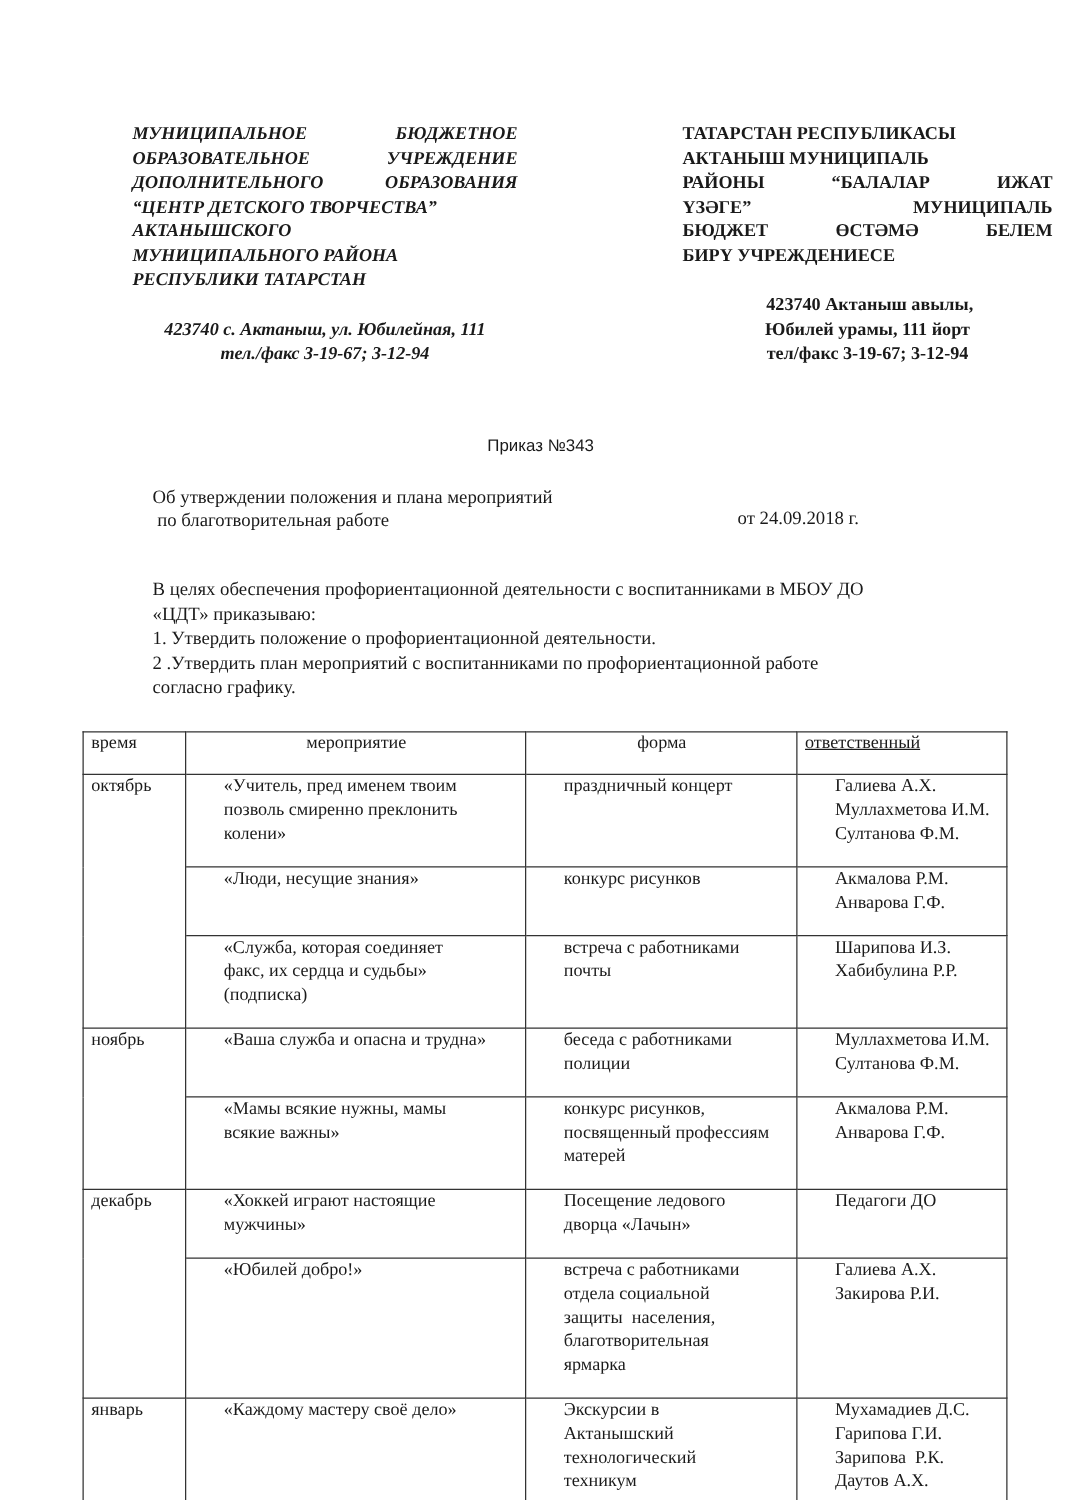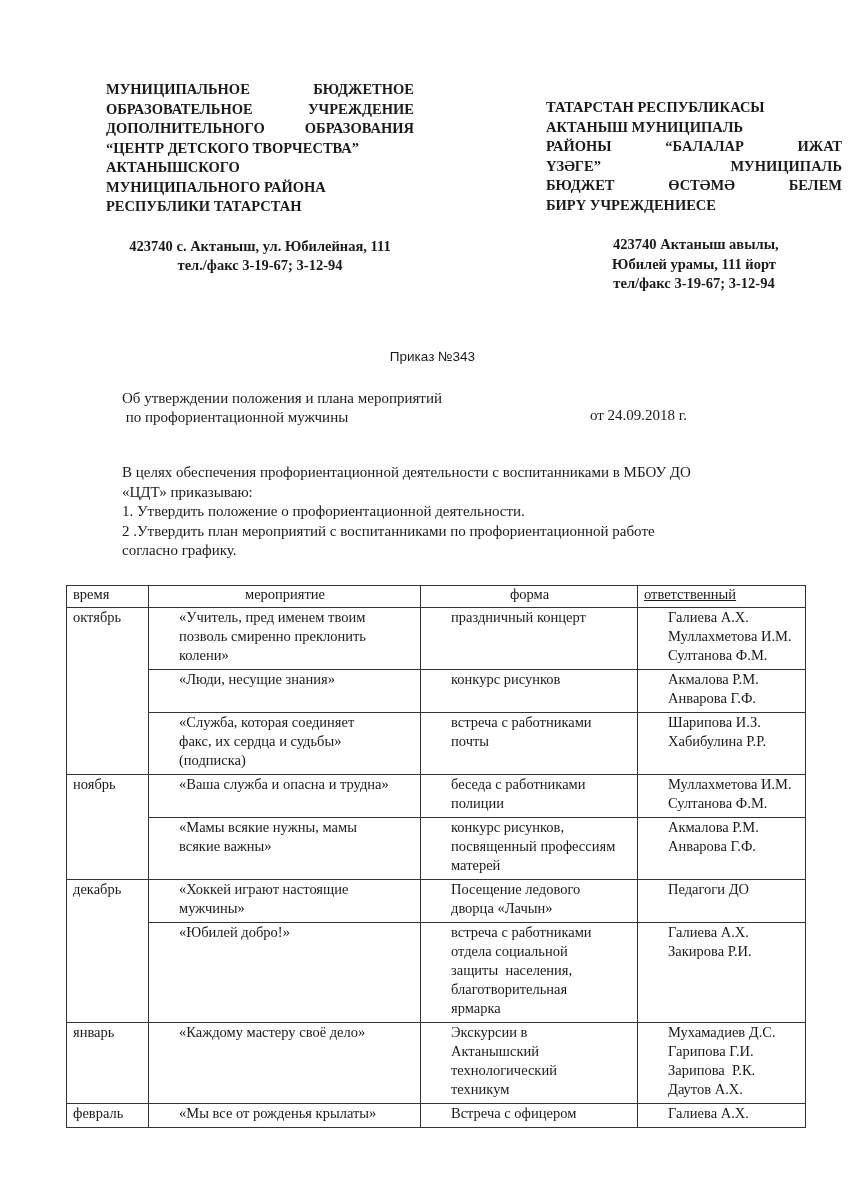--- a/index.html
+++ b/index.html
@@ -4,42 +4,42 @@
 <style>
   html, body { margin: 0; padding: 0; }
   body {
     width: 865px; height: 1200px; background: #ffffff; position: relative; overflow: hidden;
     font-family: "Liberation Serif", serif; color: #1a1a1a;
   }
   .hdr-left, .hdr-right {
     position: absolute; font-weight: bold; font-size: 14.5px; line-height: 19.5px;
     font-family: "Liberation Serif", serif;
   }
-  .hdr-left { left: 106px; top: 80px; width: 308px; }
+  .hdr-left { left: 106px; top: 98px; width: 308px; font-style: italic; }
   .hdr-right { left: 546px; top: 98px; width: 296px; }
   .just { text-align: justify; text-align-last: justify; display: block; }
   .plain { display: block; }
   .addr { margin-top: 20px; text-align: center; }
   .order-title {
     position: absolute; left: 0; width: 865px; top: 349px; text-align: center;
     font-family: "Liberation Sans", sans-serif; font-size: 13.5px;
   }
   .subject {
     position: absolute; left: 122px; top: 389px; font-size: 15px; line-height: 19px;
   }
   .date { position: absolute; left: 590px; top: 407px; font-size: 15px; }
   .body-text {
     position: absolute; left: 122px; top: 463px; width: 660px; font-size: 15px; line-height: 19.5px;
   }
   table.plan {
     position: absolute; left: 66px; top: 585px; width: 740px;
     border-collapse: collapse; font-size: 14.5px; line-height: 19px;
   }
   table.plan td, table.plan th {
-    border: 1px solid #333; vertical-align: top; padding: 0 5px 4px 6px; font-weight: normal; text-align: left;
+    border: 1px solid #333; vertical-align: top; padding: 0 5px 16px 6px; font-weight: normal; text-align: left;
   }
   table.plan th { text-align: center; line-height: 17px; }
   table.plan th.resp { text-align: left; text-decoration: underline; }
   .c1 { width: 70px; } .c2 { width: 260px; } .c3 { width: 205px; } .c4 { width: 156px; }
   .multi span { display: block; margin-left: 24px; }
 </style>
 </head>
 <body>
 
 <div class="hdr-left">
@@ -71,21 +71,21 @@
       <div>&nbsp;423740 Актаныш авылы,</div>
       <div>Юбилей урамы, 111 йорт</div>
       <div>тел/факс 3-19-67; 3-12-94</div>
     </div>
 </div>
 
 <div class="order-title">Приказ №343</div>
 
 <div class="subject">
   <div>Об утверждении  положения и плана мероприятий</div>
-  <div style="white-space:pre"> по профориентационной мужчины</div>
+  <div style="white-space:pre"> по благотворительная работе</div>
 </div>
 
 <div class="date">от 24.09.2018 г.</div>
 
 <div class="body-text">
   <div>В целях обеспечения профориентационной деятельности  с воспитанниками в МБОУ ДО</div>
   <div>«ЦДТ»  приказываю:</div>
   <div>1. Утвердить  положение  о профориентационной деятельности.</div>
   <div>2 .Утвердить план мероприятий  с воспитанниками по профориентационной работе</div>
   <div>согласно графику.</div>

